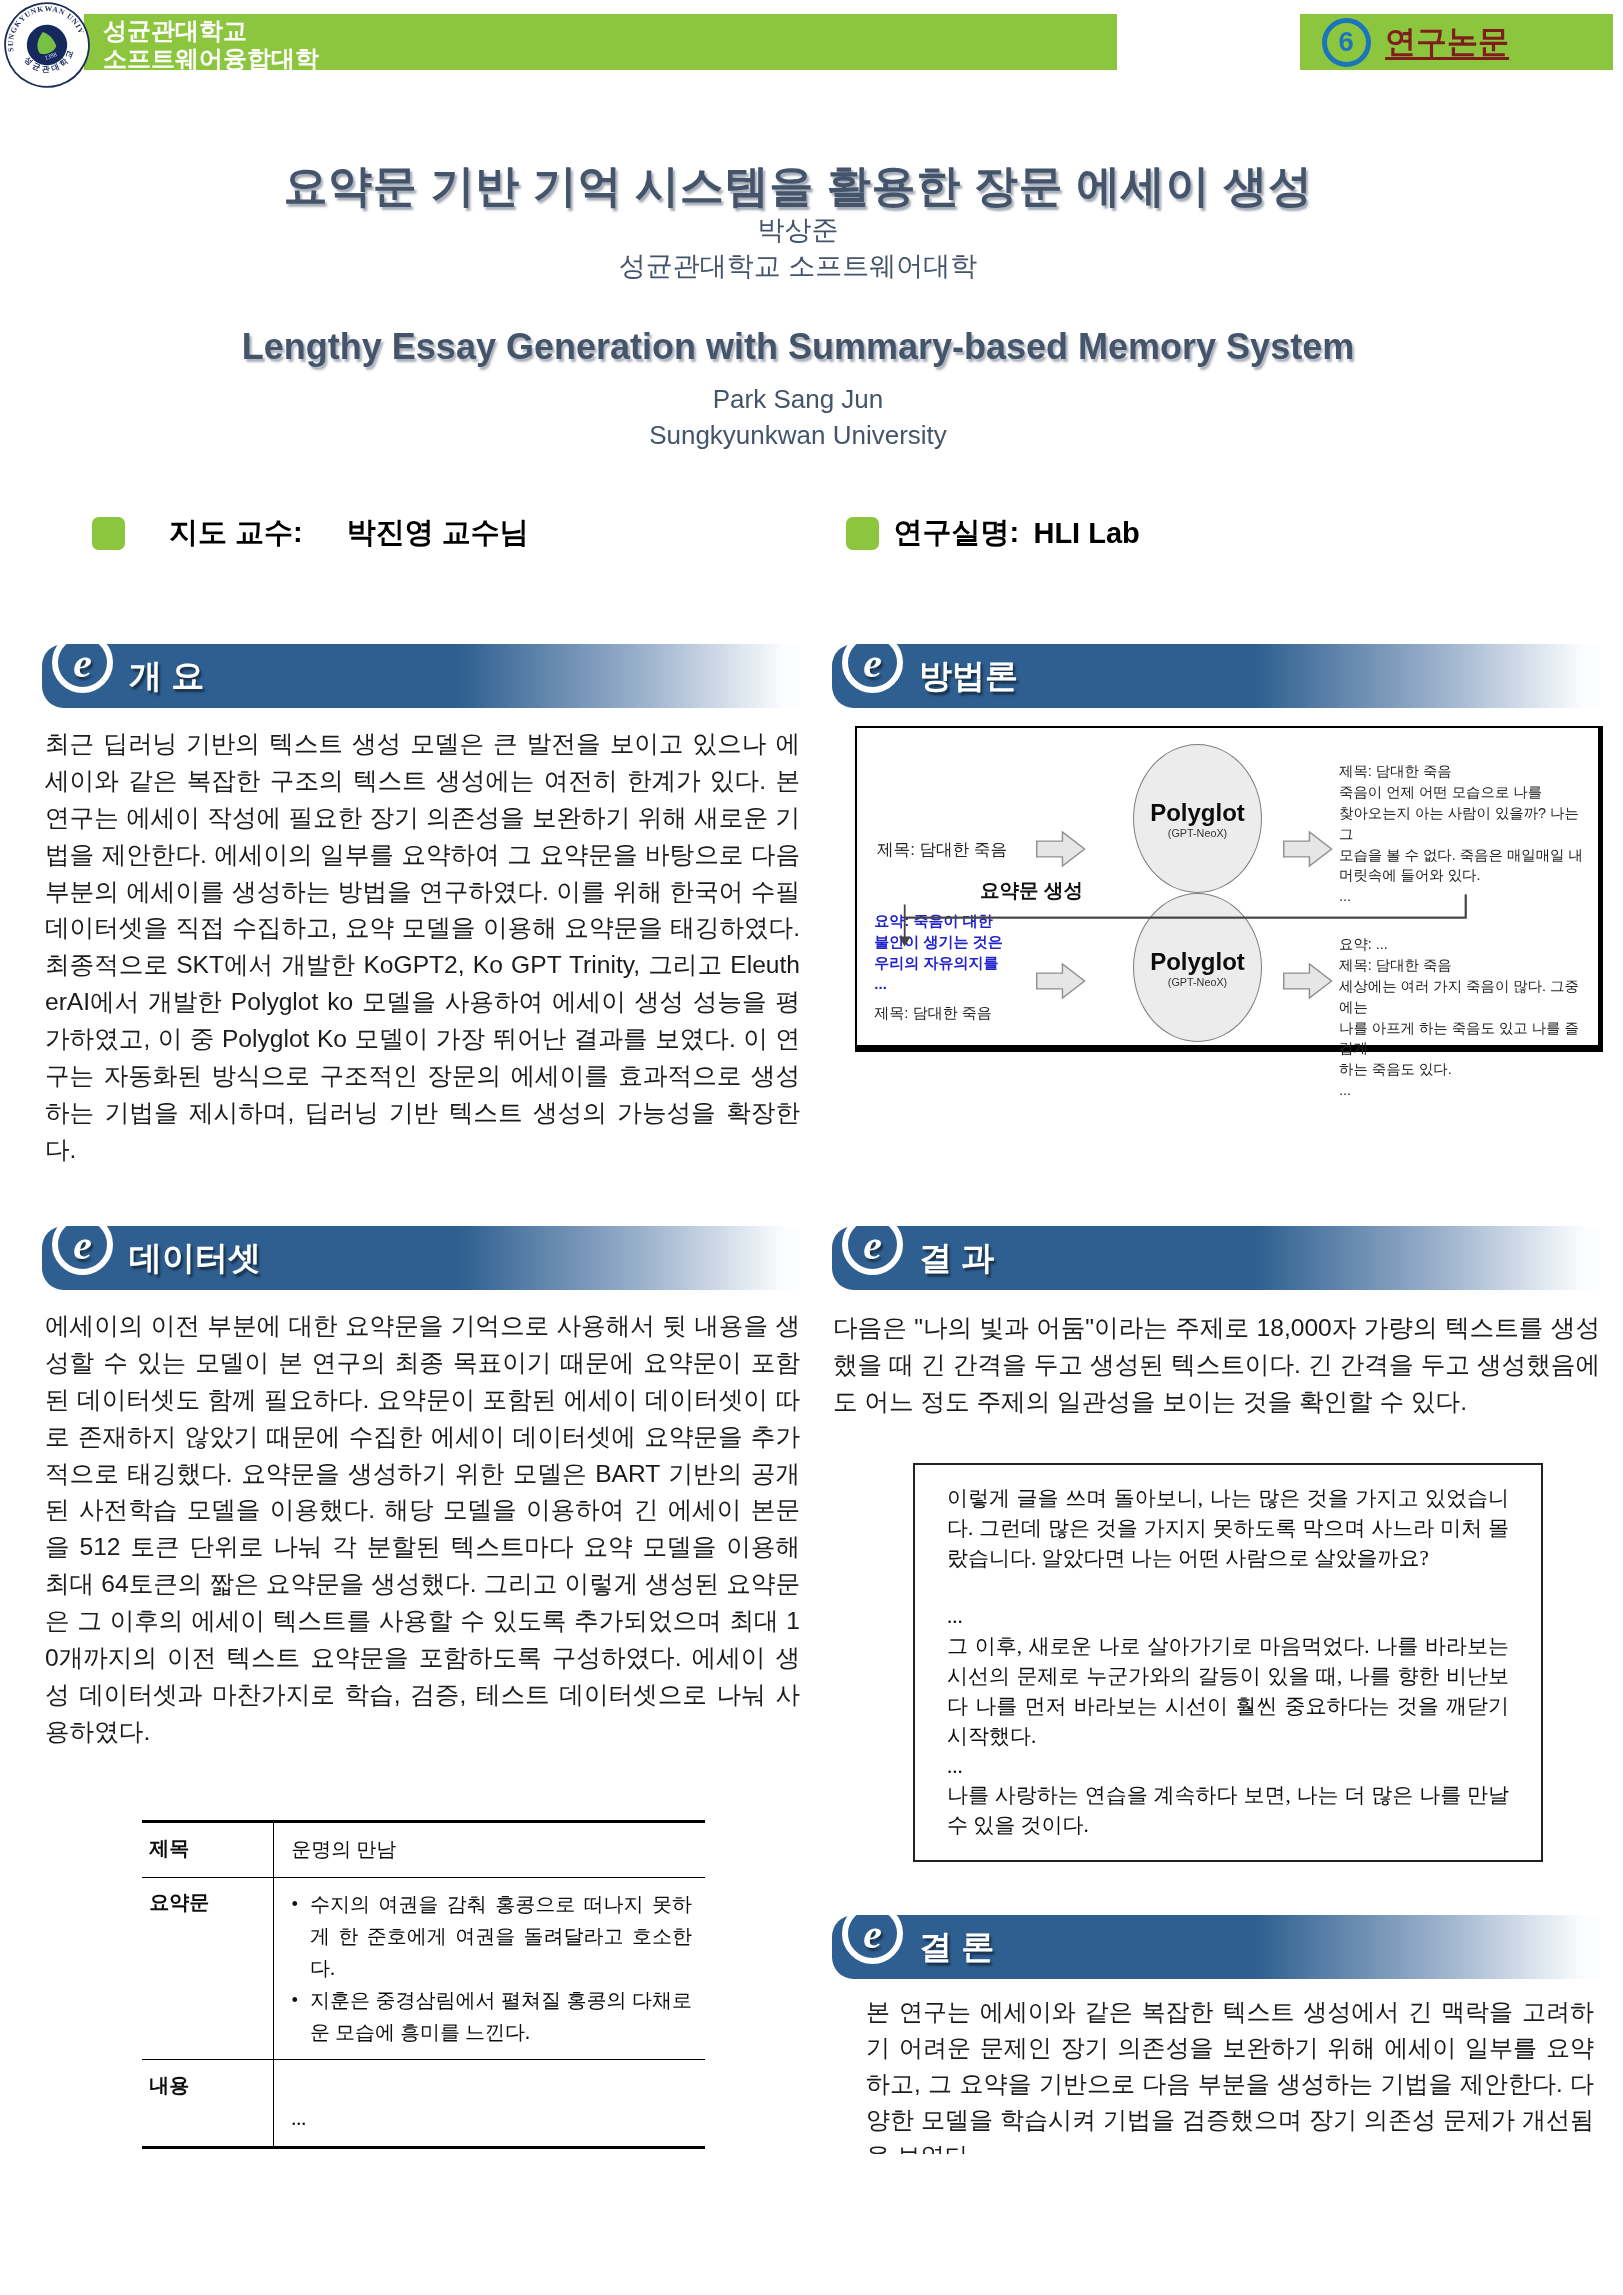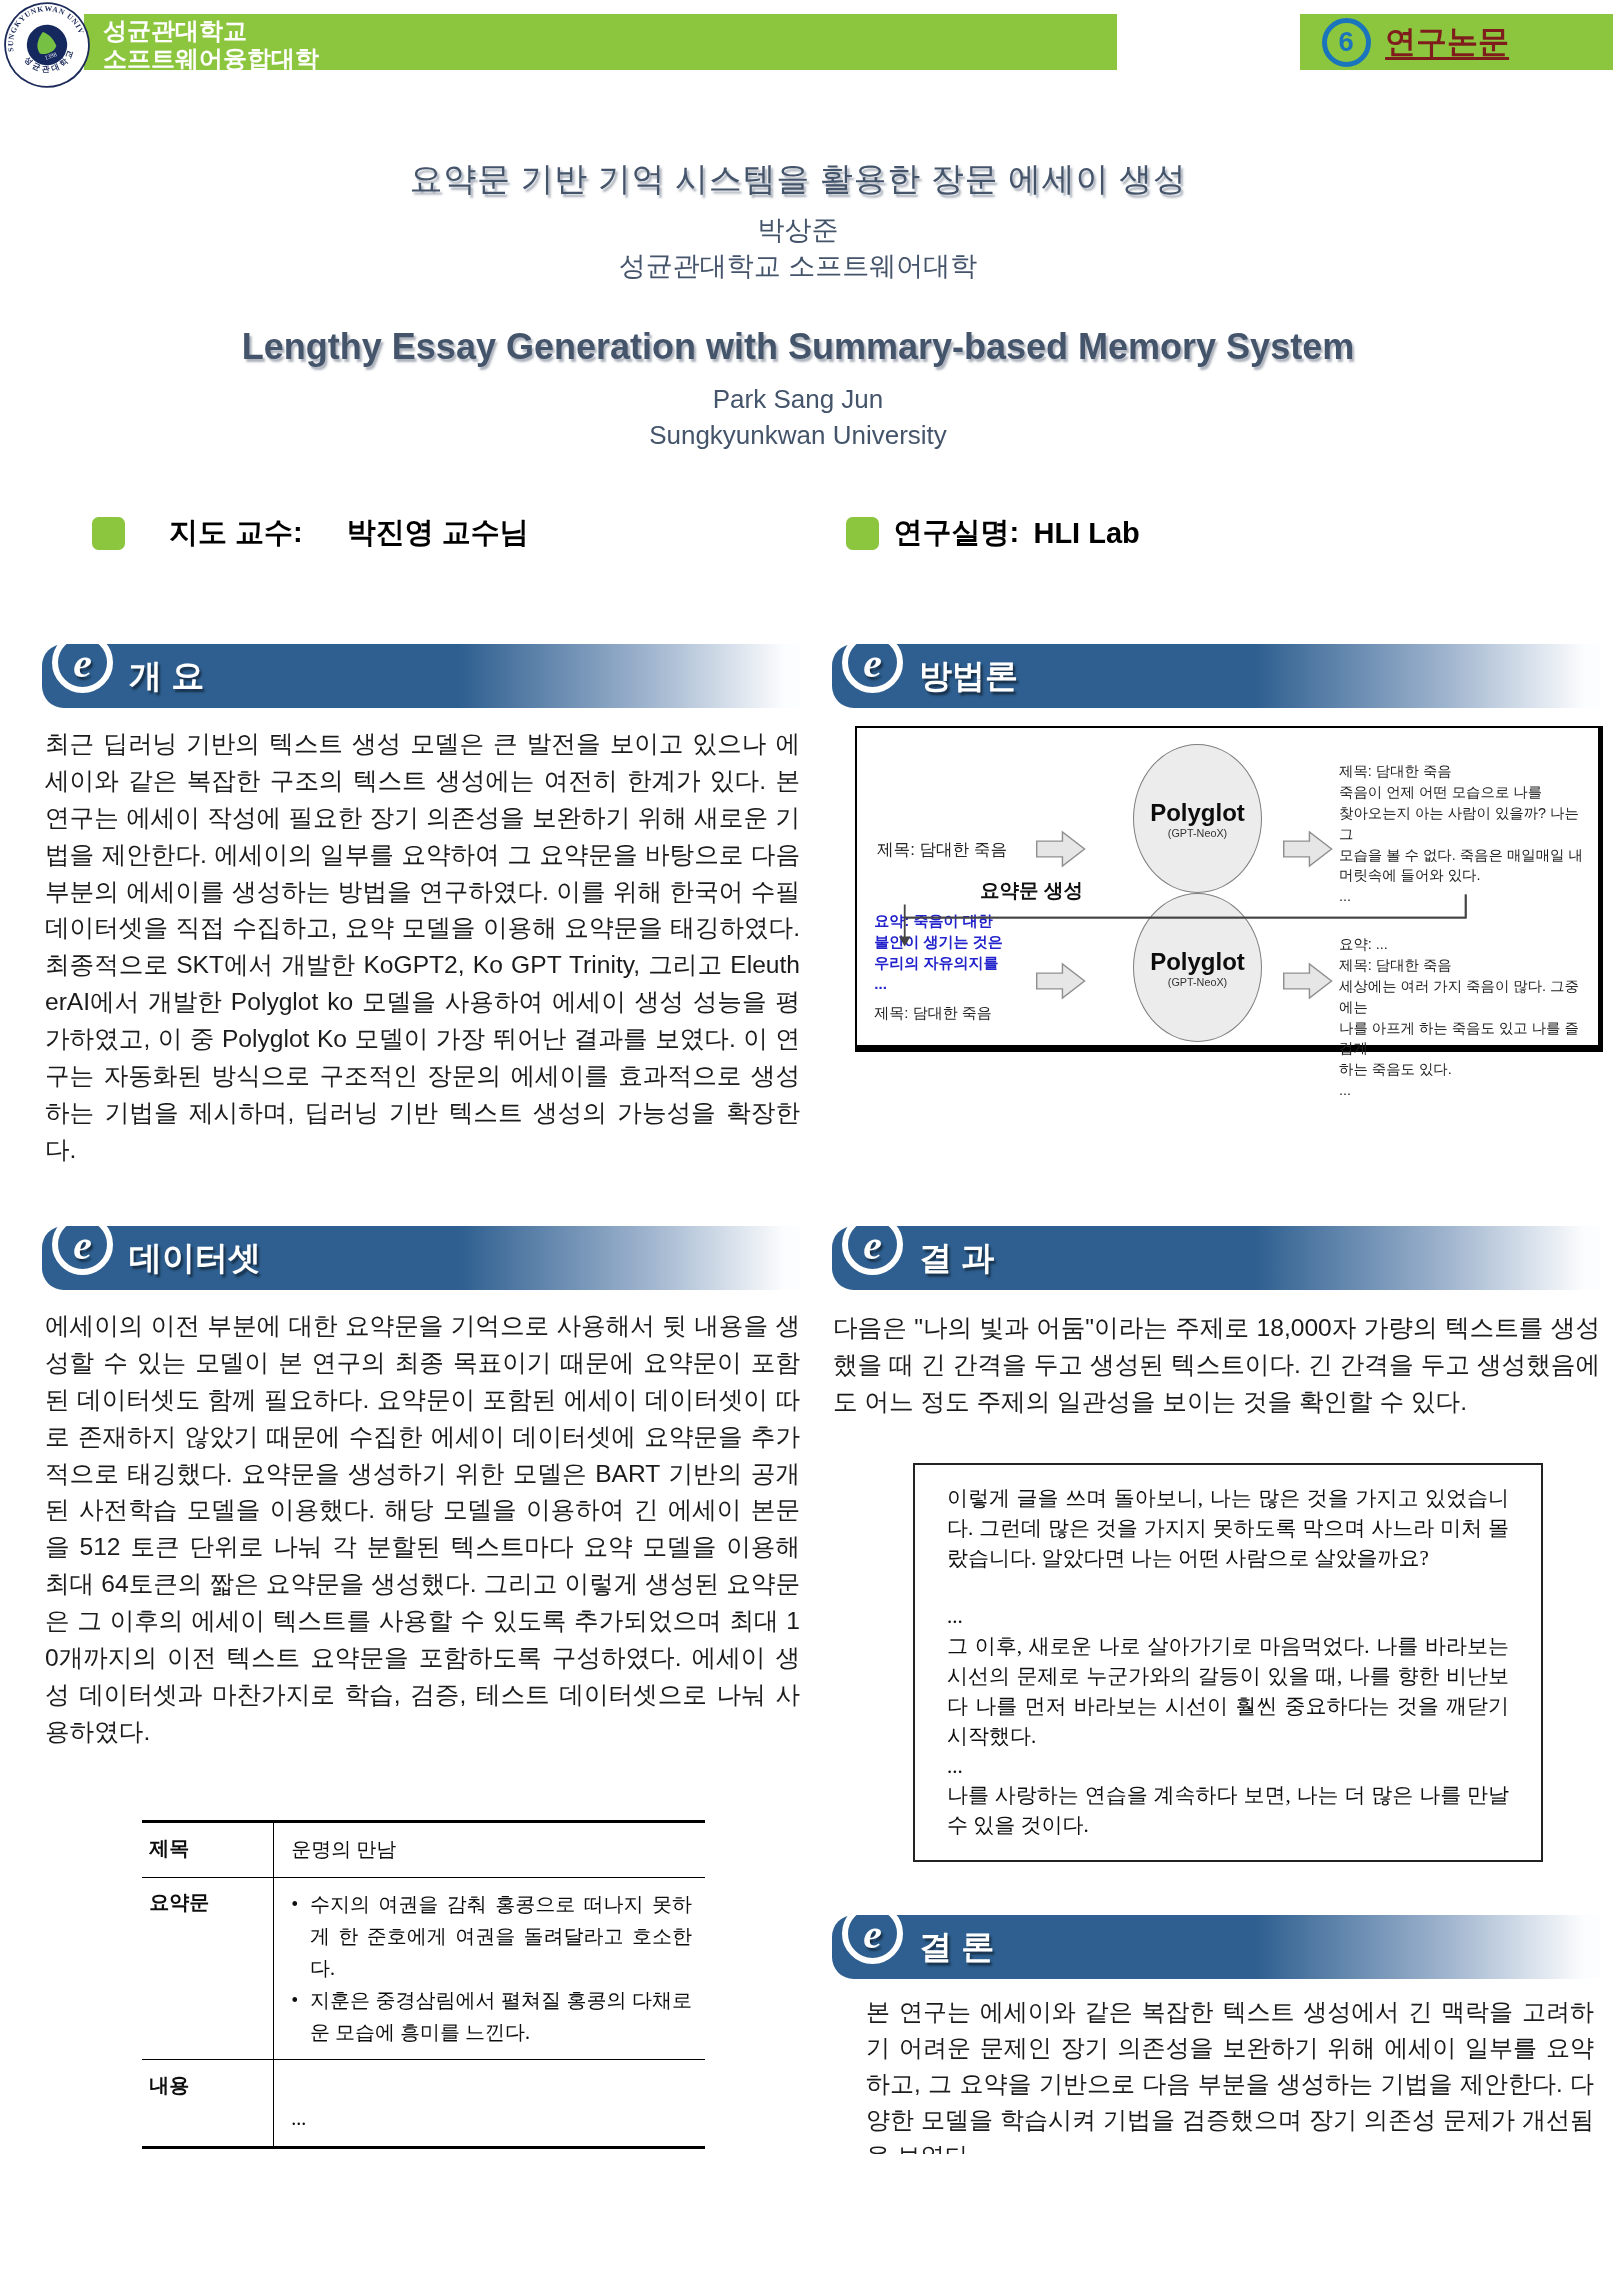--- a/index.html
+++ b/index.html
@@ -11,21 +11,21 @@
           color:#fff;font-weight:bold;font-size:24px;line-height:1.18;padding:2.2px 0 0 19px;box-sizing:border-box;}
   .badge-box{position:absolute;left:1300px;top:14.4px;width:313px;height:56px;background:#8CC63E;
              display:flex;align-items:center;gap:14.4px;padding-left:21.7px;box-sizing:border-box;}
   .badge-circle{width:39px;height:39px;border:5px solid #1B75BC;border-radius:50%;display:flex;
                 align-items:center;justify-content:center;color:#1B75BC;font-size:27.4px;font-weight:bold;}
   .badge-label{color:#7f1d1d;font-size:31px;font-weight:bold;text-decoration:underline;text-underline-offset:5px;}
   .logo{position:absolute;left:2.9px;top:1.4px;width:88px;height:88px;transform:rotate(-18deg);}
 
   
   .c-line{position:absolute;left:0;width:1596px;text-align:center;color:#44546A;}
-  .title-ko{top:157px;font-size:33px;font-weight:normal;letter-spacing:0.7px;
+  .title-ko{top:157px;font-size:44px;font-weight:bold;letter-spacing:0.7px;
             text-shadow:2.2px 2.9px 2.2px rgba(90,100,120,0.55);}
   .author-ko{top:212px;font-size:27px;}
   .affil-ko{top:248px;font-size:27px;}
   .title-en{top:326px;font-size:36px;font-weight:bold;text-shadow:2.2px 2.9px 2.2px rgba(90,100,120,0.5);}
   .author-en{top:384px;font-size:26px;}
   .affil-en{top:420px;font-size:26px;}
 
   
   .info-item{position:absolute;top:513px;display:flex;align-items:center;gap:14.4px;
              font-size:29px;font-weight:bold;color:#000;}

